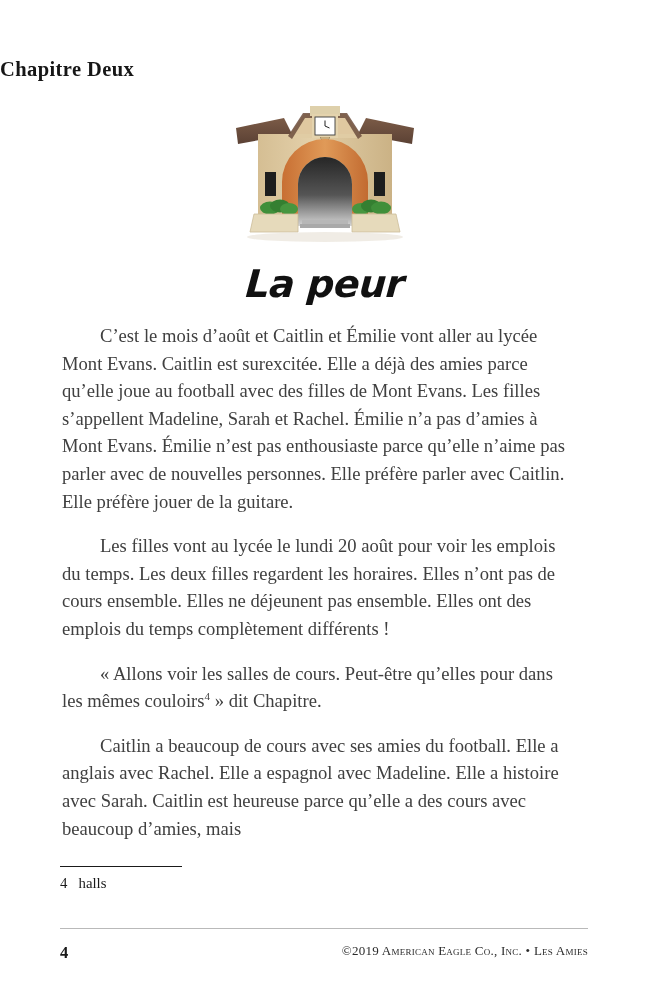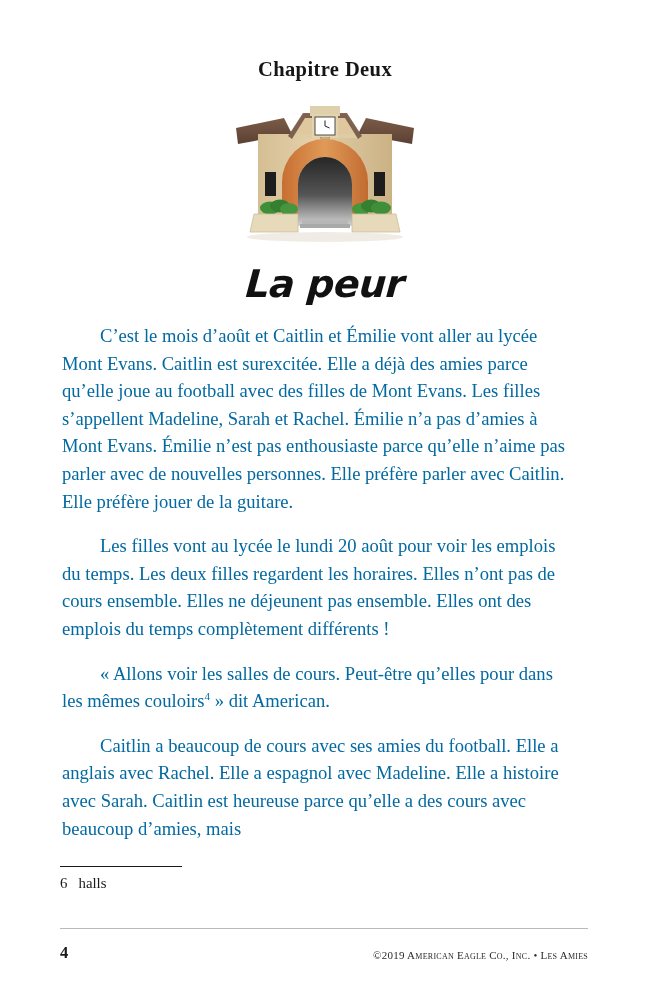--- a/index.html
+++ b/index.html
@@ -24,21 +24,21 @@
     height: 1000px;
     background: #fff;
   }
 
   
   .chapter-heading {
     position: absolute;
     top: 58px;
     left: 0;
     width: 650px;
-    text-align: center;
+    text-align: left;
     font-family: "Liberation Serif", "DejaVu Serif", serif;
     font-weight: bold;
     font-size: 20.5px;
     letter-spacing: 0.4px;
     color: #161616;
   }
 
   
   .illustration {
     position: absolute;
@@ -71,21 +71,21 @@
     top: 322px;
     left: 62px;
     width: 508px;
   }
   .para {
     margin: 0 0 17px 0;
     font-size: 18.6px;
     line-height: 27.6px;
     text-indent: 38px;
     text-align: left;
-    color: #0369a1;
+    color: #404040;
   }
   .para:last-child { margin-bottom: 16px; }
   .fn-ref {
     font-size: 11px;
     vertical-align: super;
     line-height: 0;
   }
 
   
   .footnote-block {
@@ -127,22 +127,22 @@
     position: absolute;
     left: 0;
     top: 0;
     font-weight: bold;
     font-size: 16.5px;
     color: #1a1a1a;
   }
   .copyright {
     position: absolute;
     right: 0;
-    top: 6px;
-    font-size: 11px;
+    top: 0;
+    font-size: 13px;
     letter-spacing: 0.25px;
     color: #2a2a2a;
     font-variant: small-caps;
   }
 </style>
 </head>
 <body>
 
 <div class="page">
 
@@ -227,27 +227,27 @@
 
       <ellipse cx="93" cy="133" rx="78" ry="5" fill="#e9e4da" opacity="0.7"></ellipse>
     </svg>
   </div>
 
   <div class="story-title">La peur</div>
 
   <div class="body-text">
     <p class="para">C’est le mois d’août et Caitlin et Émilie vont aller au lycée Mont Evans. Caitlin est surexcitée. Elle a déjà des amies parce qu’elle joue au football avec des filles de Mont Evans. Les filles s’appellent Madeline, Sarah et Rachel. Émilie n’a pas d’amies à Mont Evans. Émilie n’est pas enthousiaste parce qu’elle n’aime pas parler avec de nouvelles personnes. Elle préfère parler avec Caitlin. Elle préfère jouer de la guitare.</p>
     <p class="para">Les filles vont au lycée le lundi 20 août pour voir les emplois du temps. Les deux filles regardent les horaires. Elles n’ont pas de cours ensemble. Elles ne déjeunent pas ensemble. Elles ont des emplois du temps complètement différents !</p>
-    <p class="para"><span>« Allons voir les salles de cours. Peut-être qu’elles pour dans les mêmes couloirs</span><span class="fn-ref">4</span><span> » dit American.</span></p>
+    <p class="para"><span>« Allons voir les salles de cours. Peut-être qu’elles pour dans les mêmes couloirs</span><span class="fn-ref">4</span><span> » dit Chapitre.</span></p>
     <p class="para">Caitlin a beaucoup de cours avec ses amies du football. Elle a anglais avec Rachel. Elle a espagnol avec Madeline. Elle a histoire avec Sarah. Caitlin est heureuse parce qu’elle a des cours avec beaucoup d’amies, mais</p>
   </div>
 
   <div class="footnote-block">
     <div class="footnote-rule"></div>
-    <div class="footnote-item">6   halls</div>
+    <div class="footnote-item">4   halls</div>
   </div>
 
   <div class="footer-rule"></div>
   <div class="footer">
     <div class="page-number">4</div>
     <div class="copyright">©2019 American Eagle Co., Inc. • Les Amies</div>
   </div>
 
 </div>
 

